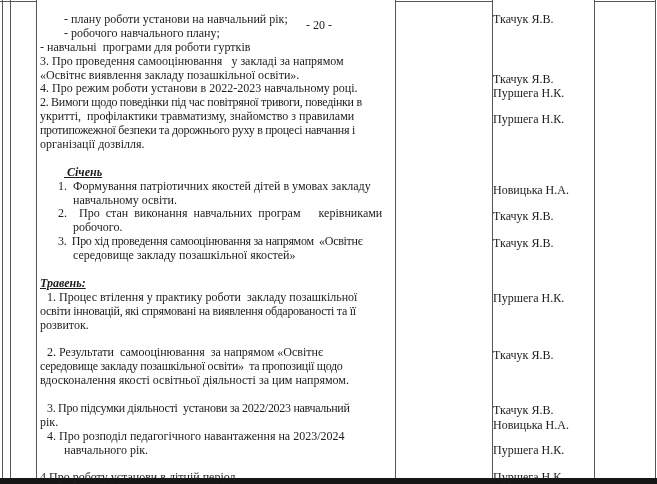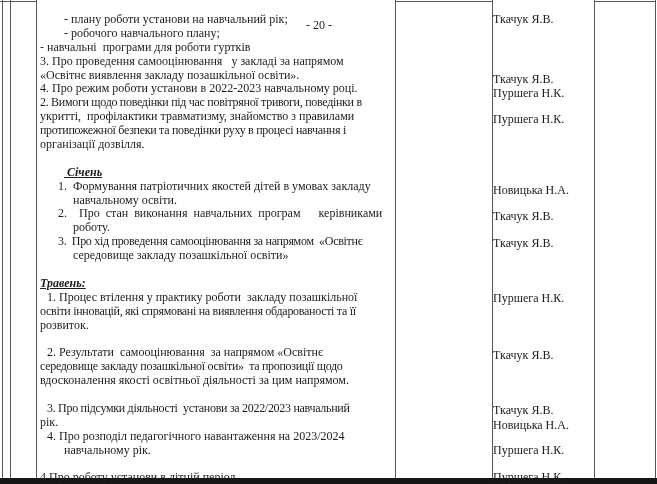--- a/index.html
+++ b/index.html
@@ -51,44 +51,44 @@
 
   <div id="plan-col">
       <div class="ln i4">- плану роботи установи на навчальний рік;</div>
       <div class="ln i4">- робочого навчального плану;</div>
       <div class="ln ">- навчальні&nbsp; програми для роботи гуртків</div>
       <div class="ln ">3. Про проведення самооцінювання &nbsp; у закладі за напрямом</div>
       <div class="ln ">«Освітнє виявлення закладу позашкільної освіти».</div>
       <div class="ln ">4. Про режим роботи установи в 2022-2023 навчальному році.</div>
       <div class="ln tight">2. Вимоги щодо поведінки під час повітряної тривоги, поведінки в</div>
       <div class="ln ">укритті,&nbsp; профілактики травматизму, знайомство з правилами</div>
-      <div class="ln tight">протипожежної безпеки та поведінки руху в процесі навчання і</div>
+      <div class="ln tight">протипожежної безпеки та дорожнього руху в процесі навчання і</div>
       <div class="ln ">організації дозвілля.</div>
       <div class="ln ">&nbsp;</div>
       <div class="ln hd i4">&nbsp;Січень</div>
       <div class="ln li">1.&nbsp; Формування патріотичних якостей дітей в умовах закладу</div>
       <div class="ln licont">навчальному освіти.</div>
       <div class="ln li ws3">2.&nbsp; Про стан виконання навчальних програм &nbsp; керівниками</div>
-      <div class="ln licont">роботу.</div>
+      <div class="ln licont">робочого.</div>
       <div class="ln li tight">3.&nbsp; Про хід проведення самооцінювання за напрямом&nbsp; «Освітнє</div>
-      <div class="ln licont">середовище закладу позашкільної освіти»</div>
+      <div class="ln licont">середовище закладу позашкільної якостей»</div>
       <div class="ln ">&nbsp;</div>
       <div class="ln hd">Травень:</div>
       <div class="ln i7">1. Процес втілення у практику роботи&nbsp; закладу позашкільної</div>
       <div class="ln tight">освіти інновацій, які спрямовані на виявлення обдарованості та її</div>
       <div class="ln ">розвиток.</div>
       <div class="ln ">&nbsp;</div>
       <div class="ln i7">2. Результати&nbsp; самооцінювання&nbsp; за напрямом «Освітнє</div>
       <div class="ln tight">середовище закладу позашкільної освіти»&nbsp; та пропозиції щодо</div>
       <div class="ln ">вдосконалення якості освітньої діяльності за цим напрямом.</div>
       <div class="ln ">&nbsp;</div>
       <div class="ln i7 tight">3. Про підсумки діяльності&nbsp; установи за 2022/2023 навчальний</div>
       <div class="ln ">рік.</div>
       <div class="ln i7">4. Про розподіл педагогічного навантаження на 2023/2024</div>
-      <div class="ln i4">навчальному рік.</div>
+      <div class="ln i4">навчального рік.</div>
       <div class="ln ">&nbsp;</div>
       <div class="ln ">4.Про роботу установи в літній період</div>
     </div>
 
   <div id="names-col">
       <div class="name" style="top: 13px;">Ткачук Я.В.</div>
       <div class="name" style="top: 73px;">Ткачук Я.В.</div>
       <div class="name" style="top: 87px;">Пуршега Н.К.</div>
       <div class="name" style="top: 113px;">Пуршега Н.К.</div>
       <div class="name" style="top: 184px;">Новицька Н.А.</div>

